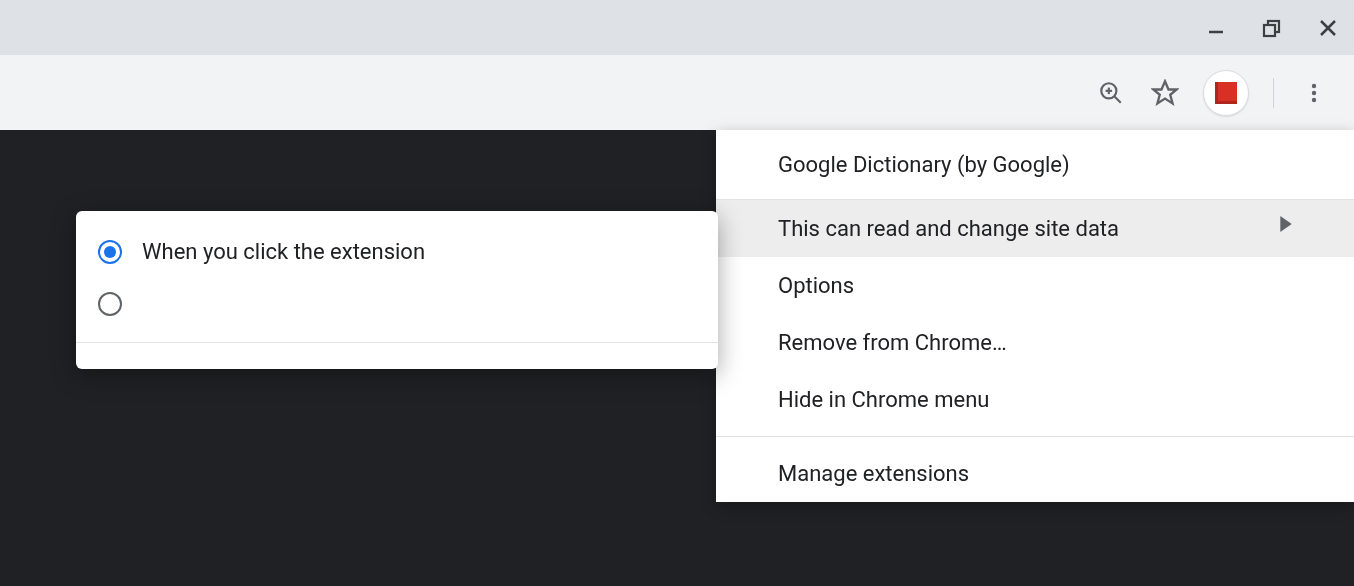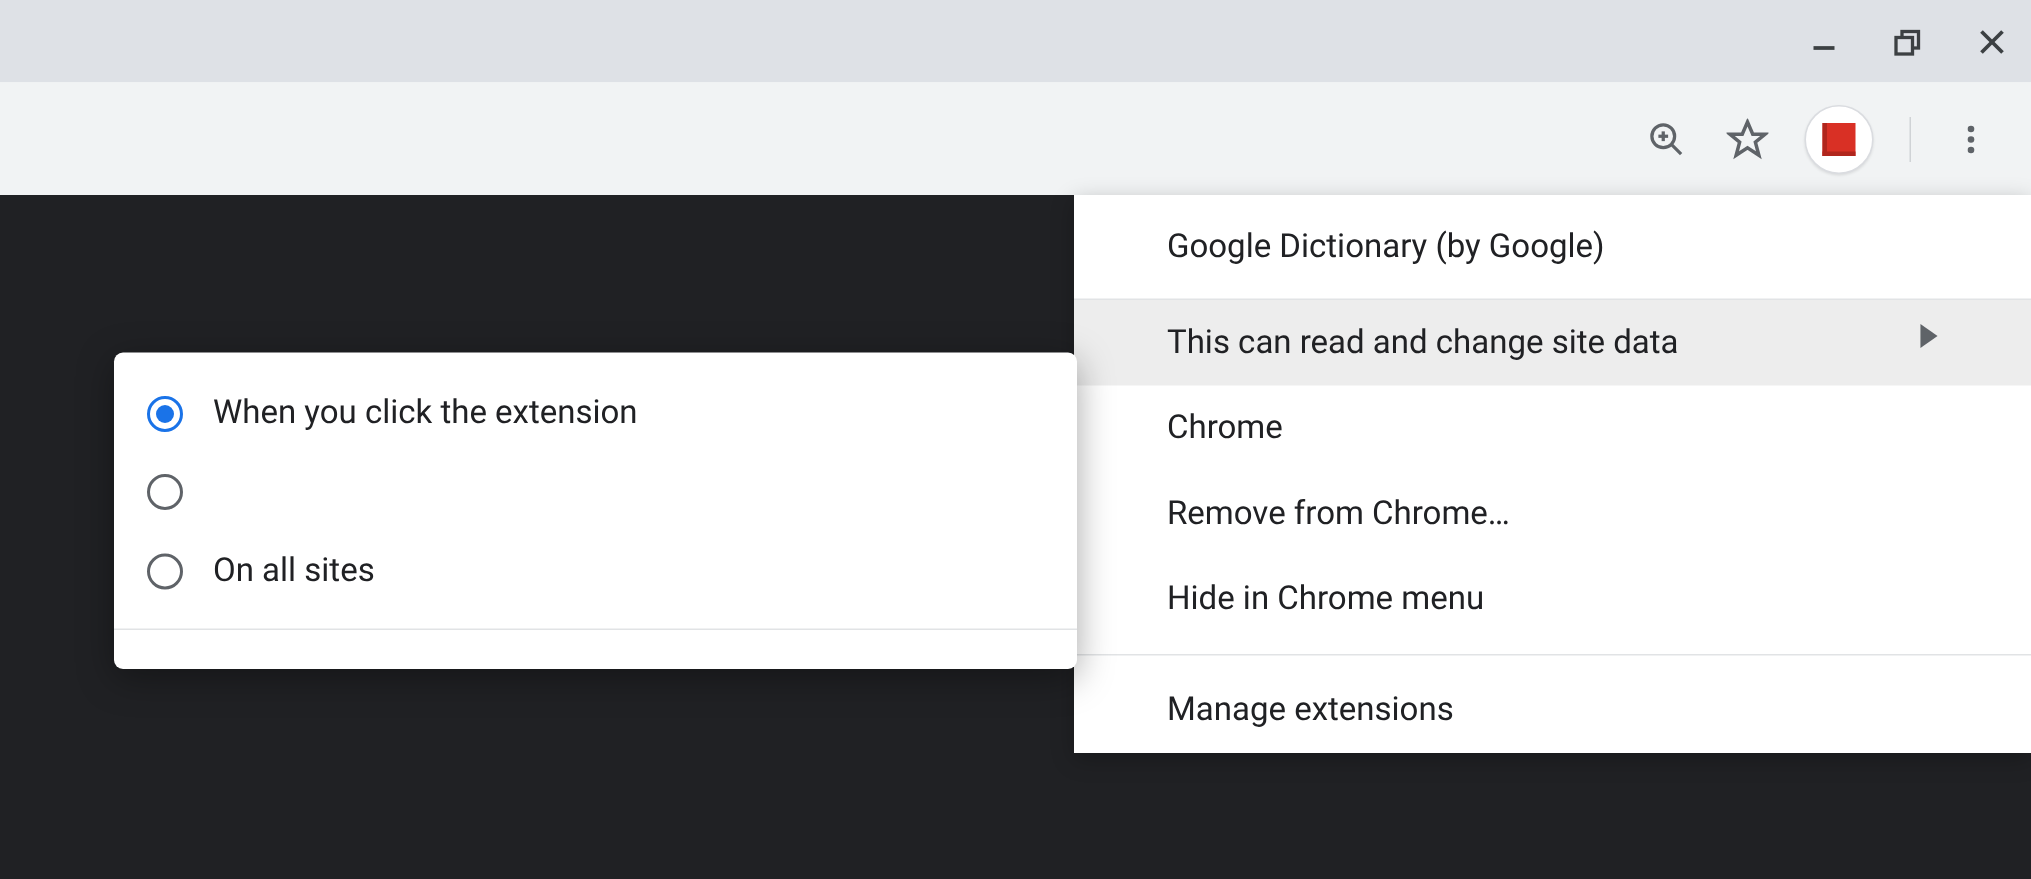--- a/index.html
+++ b/index.html
@@ -104,21 +104,21 @@
     background: #ededed;
   }
   .context-menu .menu-sep {
     height: 1px;
     background: #e1e3e5;
     margin: 8px 0;
   }
   
   .submenu {
     position: absolute;
-    top: 105px;
+    top: 81px;
     left: 76px;
     width: 642px;
     background: #fff;
     border-radius: 6px;
     box-shadow: 0 6px 24px rgba(0,0,0,0.35);
     font-size: 22px;
     color: #202124;
     padding: 14px 0;
   }
   .submenu .radio-item {
@@ -214,21 +214,21 @@
 
     <div class="menu-item highlight">
       <span>This can read and change site data</span>
       <span>
         <svg width="12" height="16" viewBox="0 0 10 14" fill="#5f6368">
             <polygon points="0,0 10,7 0,14"></polygon>
           </svg>
       </span>
     </div>
     <div class="menu-item">
-      <span>Chrome</span>
+      <span>Options</span>
     </div>
     <div class="menu-item">
       <span>Remove from Chrome…</span>
     </div>
     <div class="menu-item">
       <span>Hide in Chrome menu</span>
     </div>
     <div class="menu-sep"></div>
     <div class="menu-item">
       <span>Manage extensions</span>
@@ -236,20 +236,16 @@
   </div>
 
   <div class="submenu">
     <div class="radio-item">
       <div class="radio selected"></div>
       <span>When you click the extension</span>
     </div>
     <div class="radio-item">
       <div class="radio"></div>
     </div>
-    <div class="radio-item">
-      <div class="radio"></div>
-      <span>On all sites</span>
-    </div>
     <div class="sub-sep"></div>
   </div>
 
 </div>
 
 </body></html>

